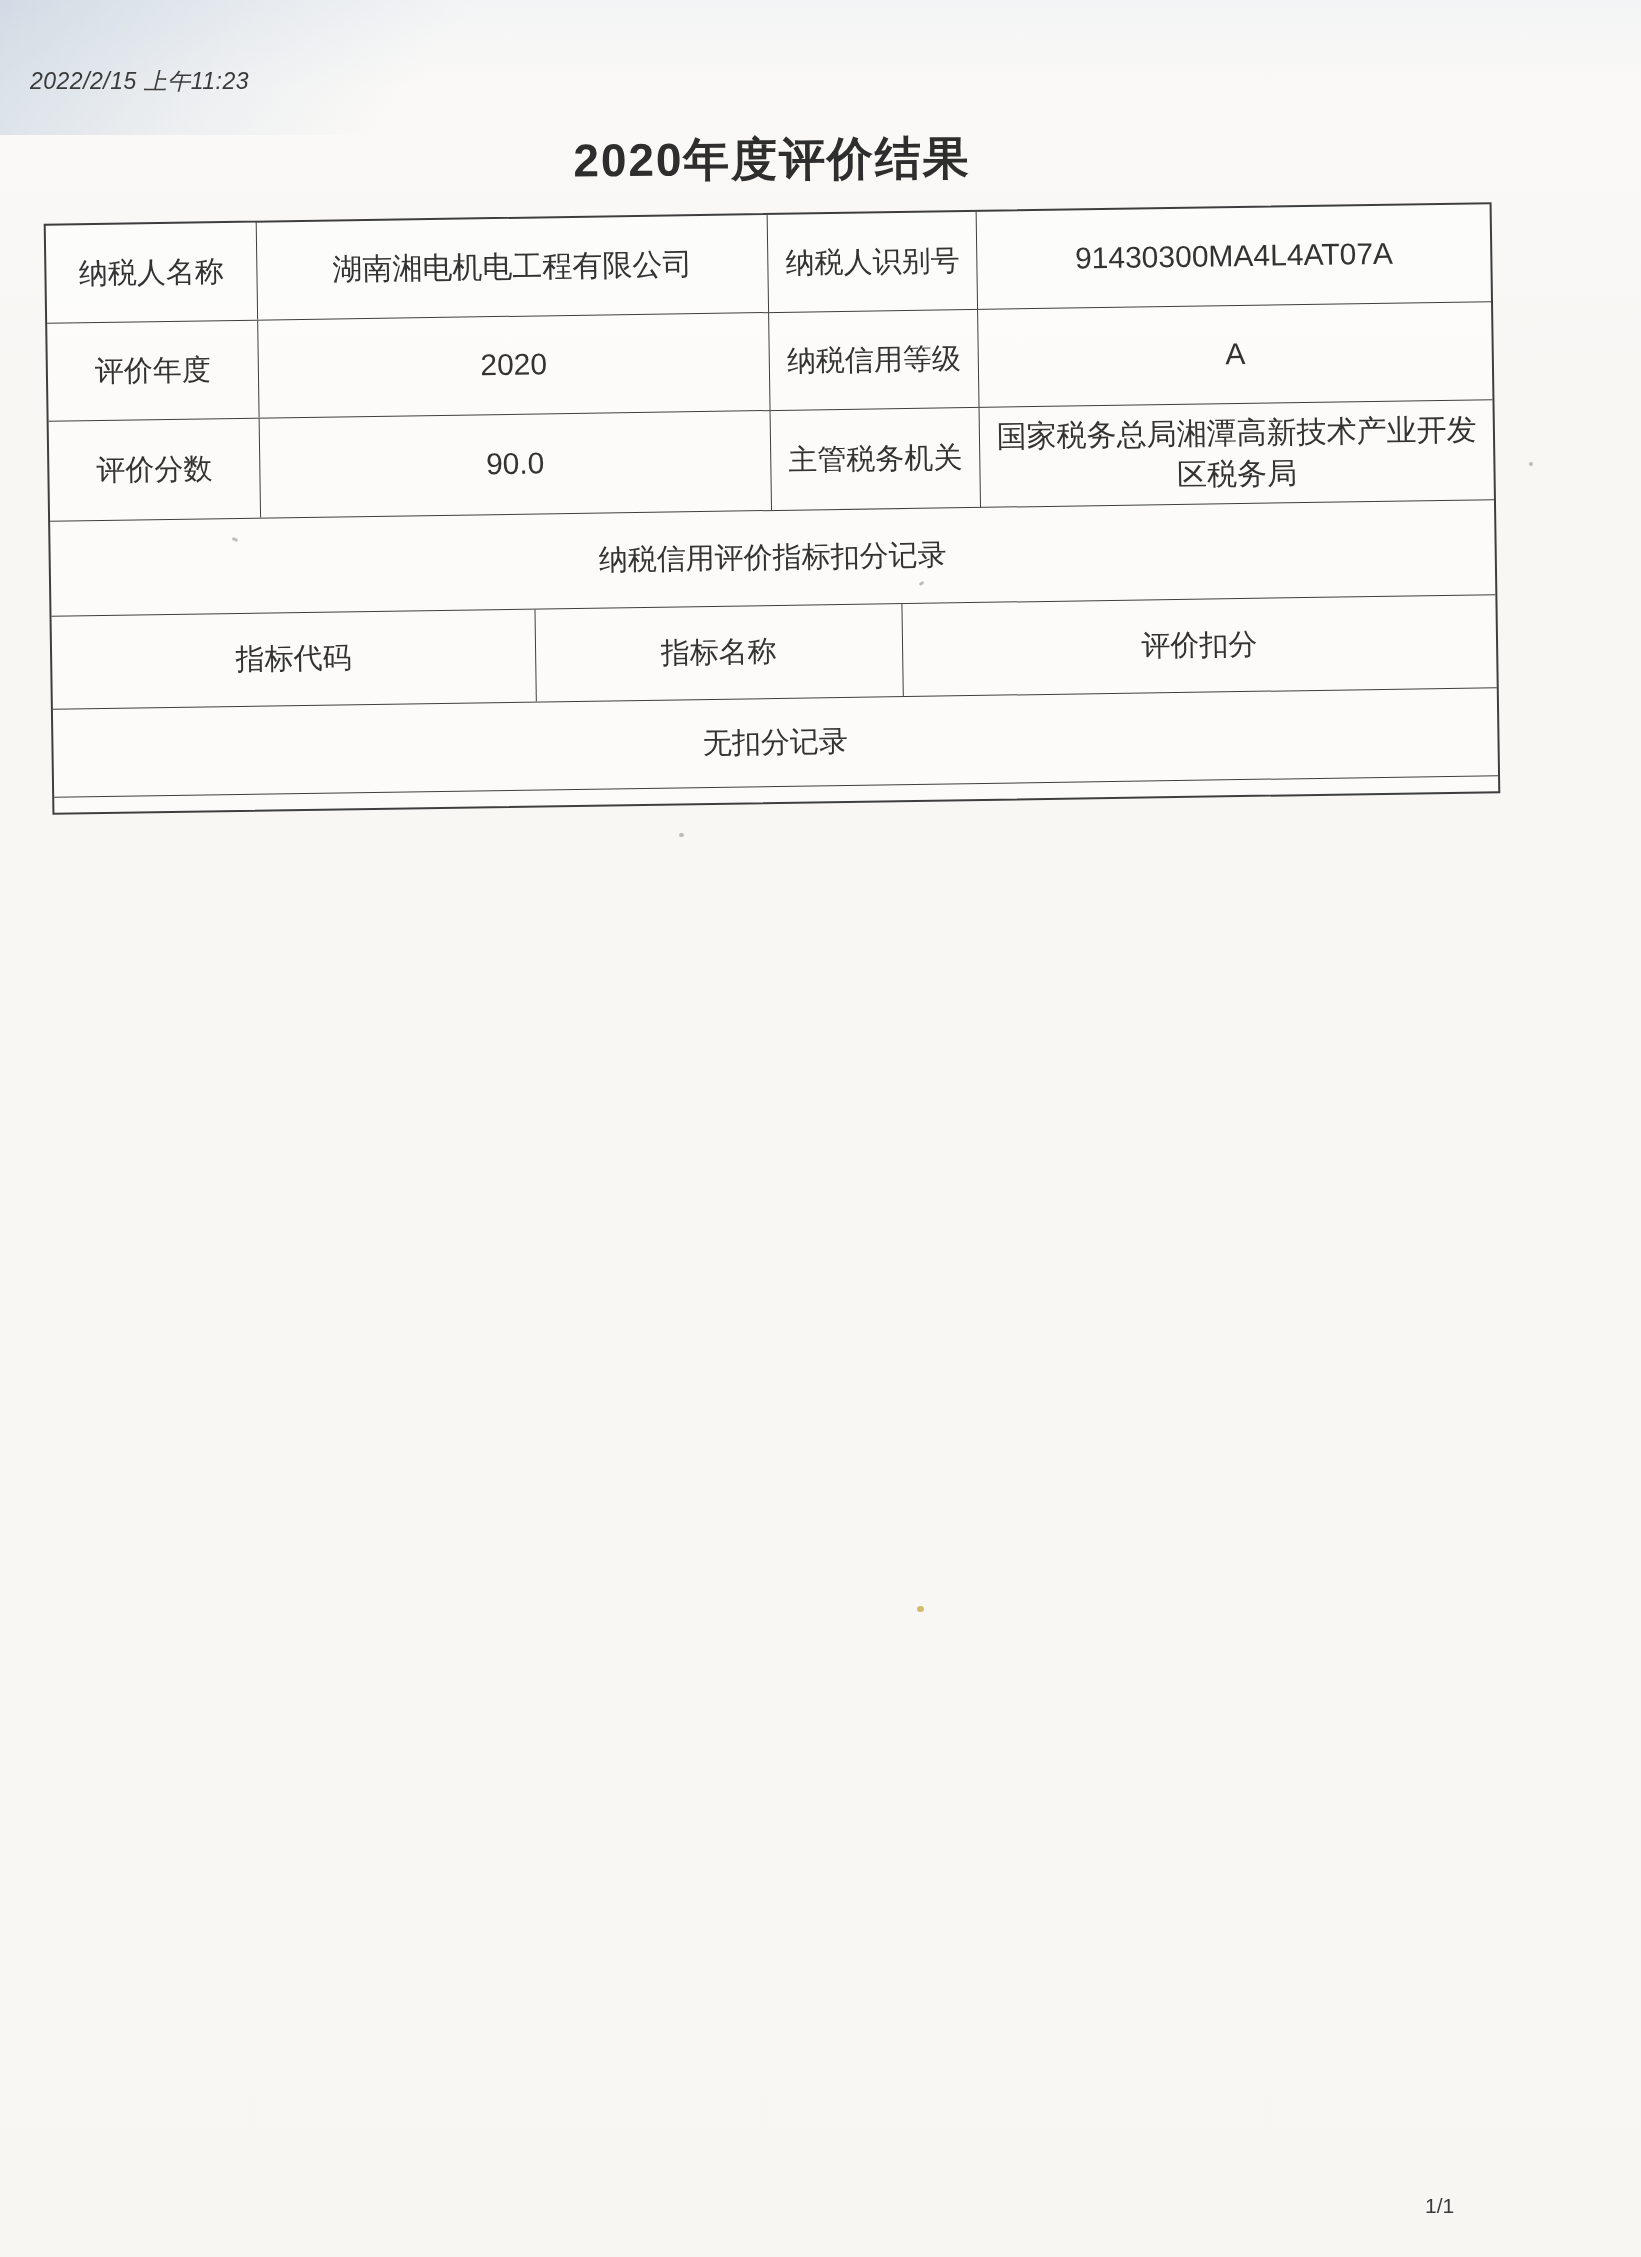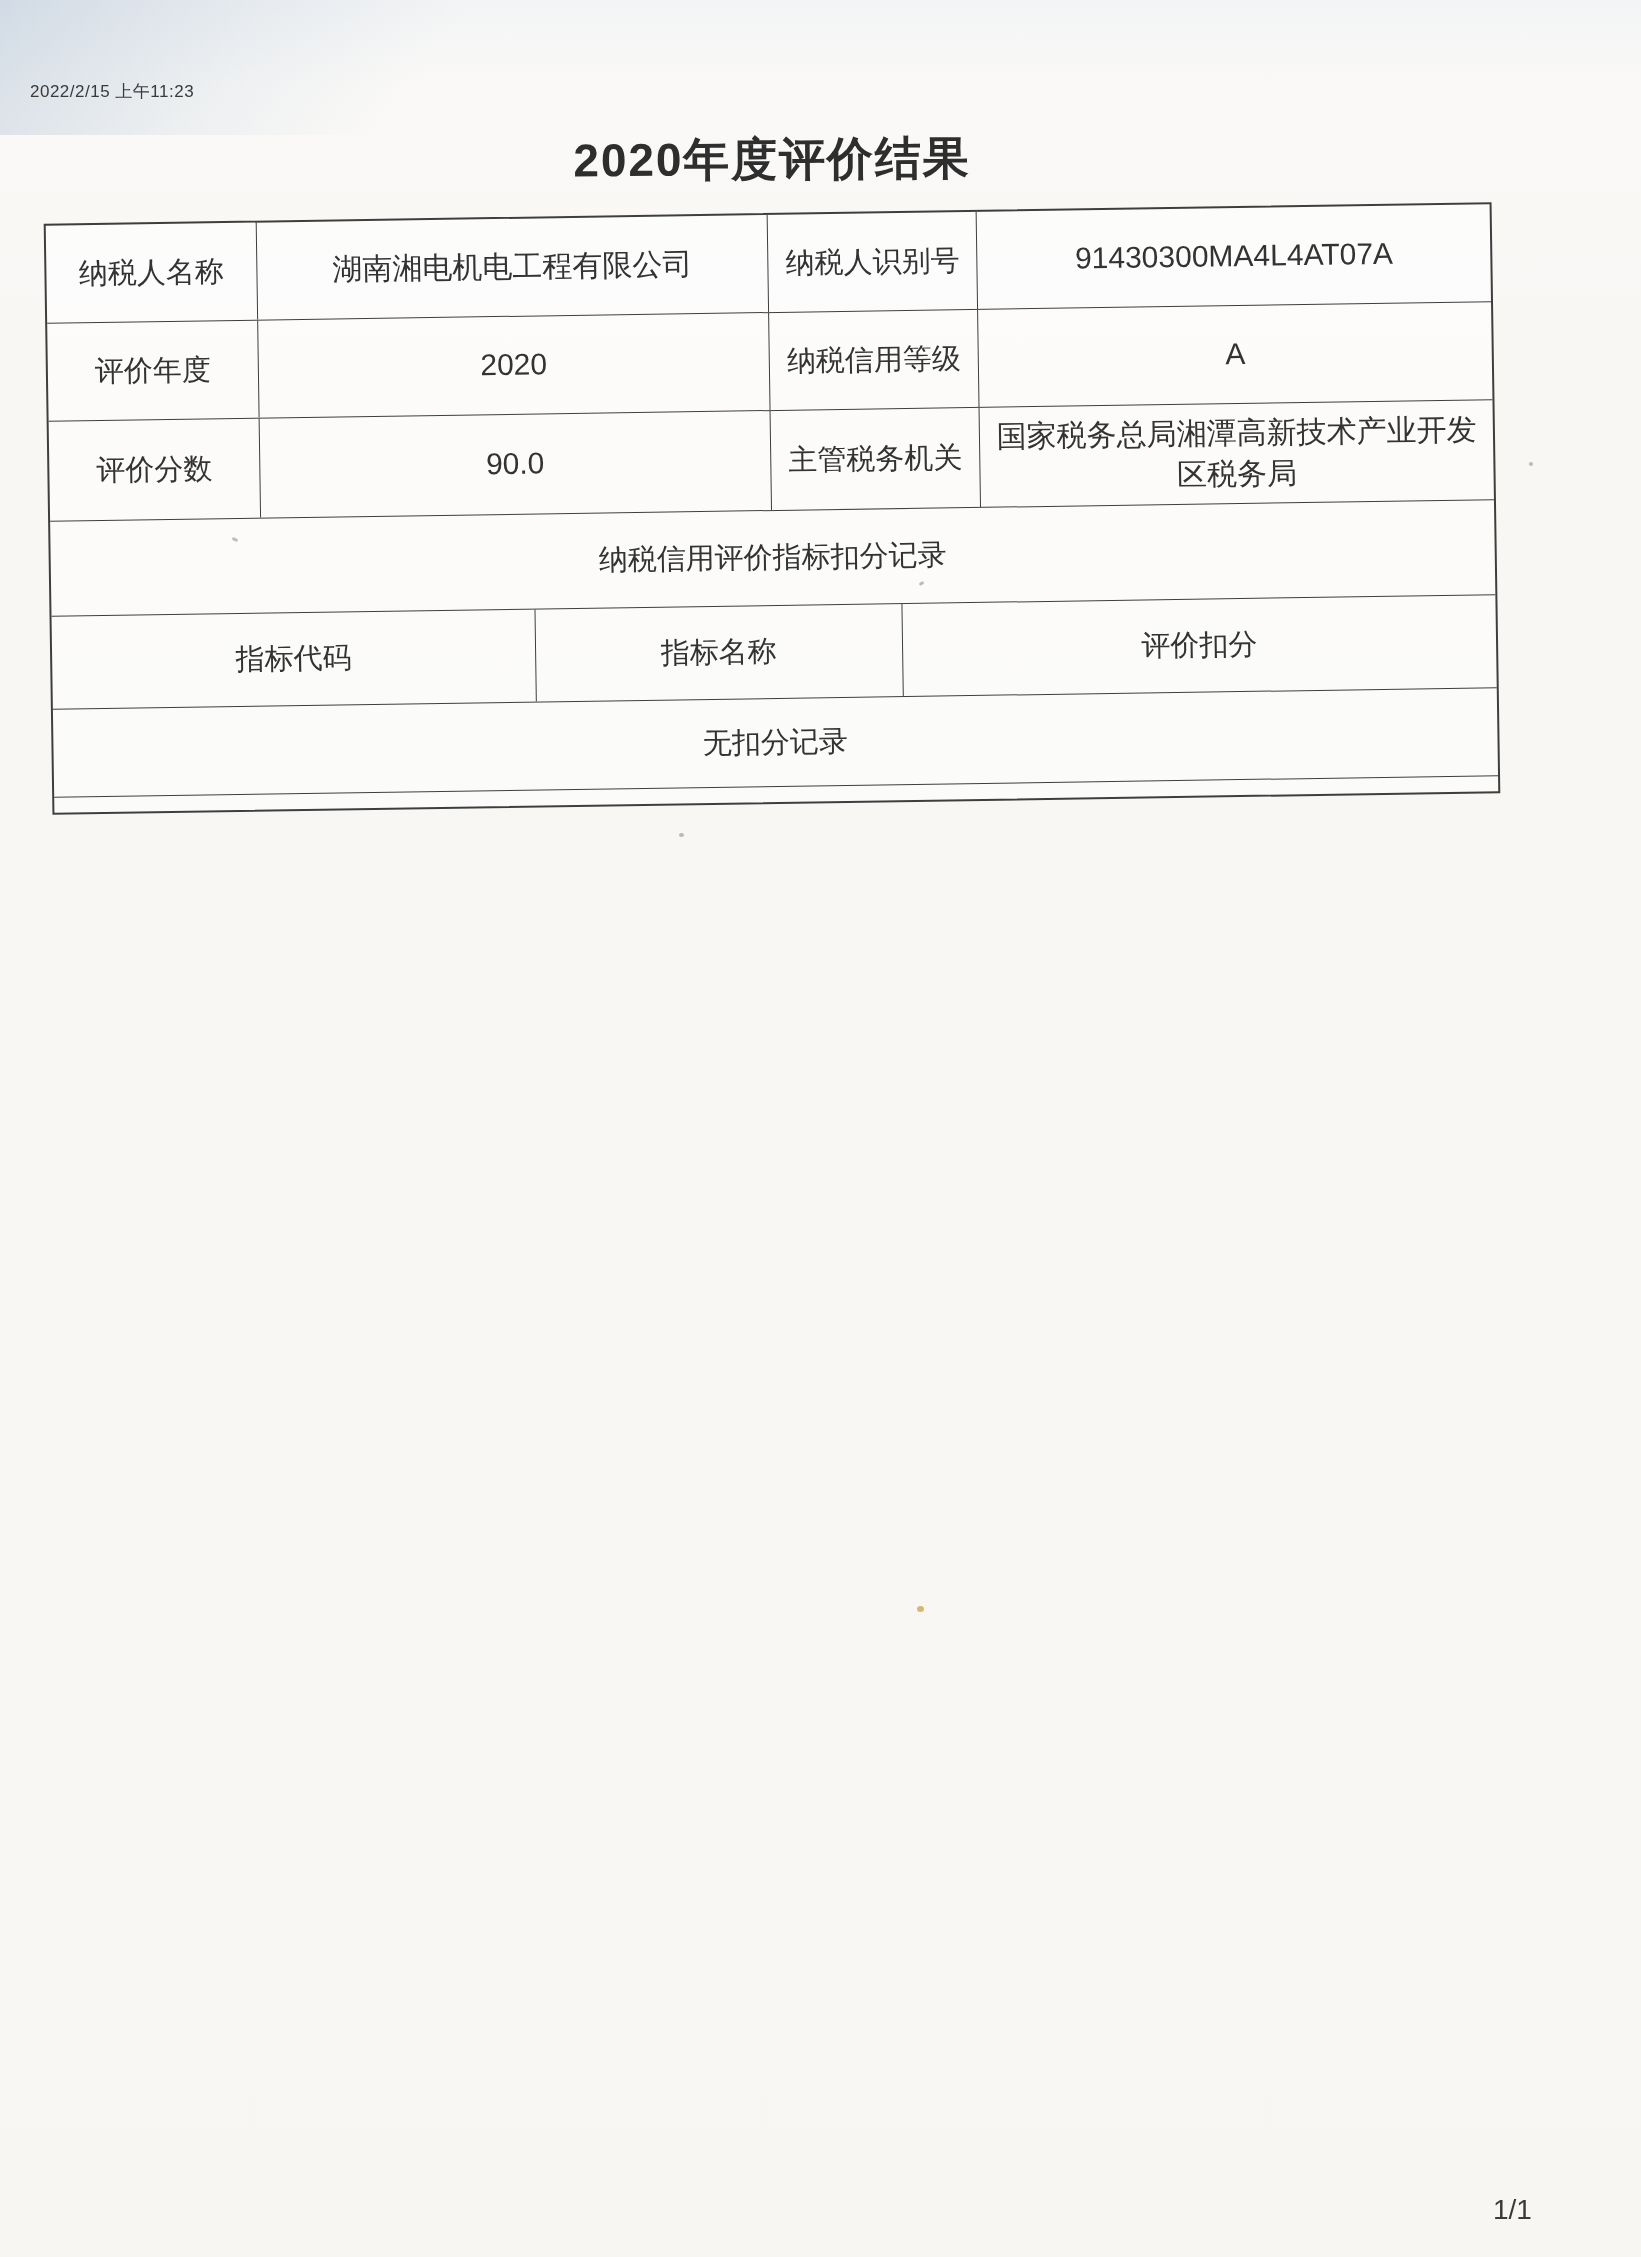--- a/index.html
+++ b/index.html
@@ -19,22 +19,22 @@
     width:1641px;height:2257px;
     overflow:hidden;
     background:linear-gradient(180deg,#f3f4f5 0px,#faf9f7 87px,#f8f7f4 386px,#f7f6f3 100%);
   }
   .corner-shade{
     position:absolute;top:0;left:0;width:599px;height:135px;
     background:linear-gradient(128deg,rgba(187,202,218,0.60) 0%,rgba(187,202,218,0.22) 38%,rgba(187,202,218,0) 68%);
     pointer-events:none;
   }
   .timestamp{
-    position:absolute;left:30px;top:80px;
-    font-size:17px;letter-spacing:0.5px;color:#3a3a3a;
+    position:absolute;left:30px;top:66px;
+    font-size:23px;letter-spacing:0.5px;color:#3a3a3a;font-style:italic;
   }
   .title{
     position:absolute;left:48px;top:129px;width:1448px;
     text-align:center;
     font-size:46px;font-weight:600;letter-spacing:1.9px;color:#2e2e2e;
     transform:rotate(-0.4deg);
   }
   .doc-table{
     position:absolute;left:48px;top:213px;width:1448px;
     border:2.4px solid var(--line);
@@ -62,22 +62,22 @@
   .r-tail{height:15.4px;}
   .c1{width:14.6%;}
   .c2{width:35.4%;font-size:30px;}
   .c3{width:14.5%;}
   .c4{flex:1;font-size:30px;}
   .ha{width:33.5%;}
   .hb{width:25.4%;}
   .hc{flex:1;}
   .full{flex:1;}
   .page-number{
-    position:absolute;left:1493px;top:2194px;
-    font-size:28px;color:#3a3a3a;
+    position:absolute;left:1425px;top:2194px;
+    font-size:21px;color:#3a3a3a;
   }
   .speck{position:absolute;border-radius:50%;pointer-events:none;}
   .speck-1{left:917px;top:1606px;width:6.8px;height:5.8px;background:rgba(198,168,62,0.75);}
   .speck-2{left:679px;top:833px;width:4.8px;height:3.9px;background:rgba(110,110,110,0.45);}
   .speck-3{left:232px;top:538px;width:5.8px;height:2.9px;background:rgba(100,100,100,0.40);border-radius:1.9px;transform:rotate(25deg);}
   .speck-4{left:1529px;top:462px;width:3.9px;height:3.9px;background:rgba(110,110,110,0.45);}
   .speck-5{left:919px;top:582px;width:4.8px;height:2.9px;background:rgba(90,90,90,0.40);border-radius:1.9px;transform:rotate(-30deg);}
 </style>
 </head>
 <body>

